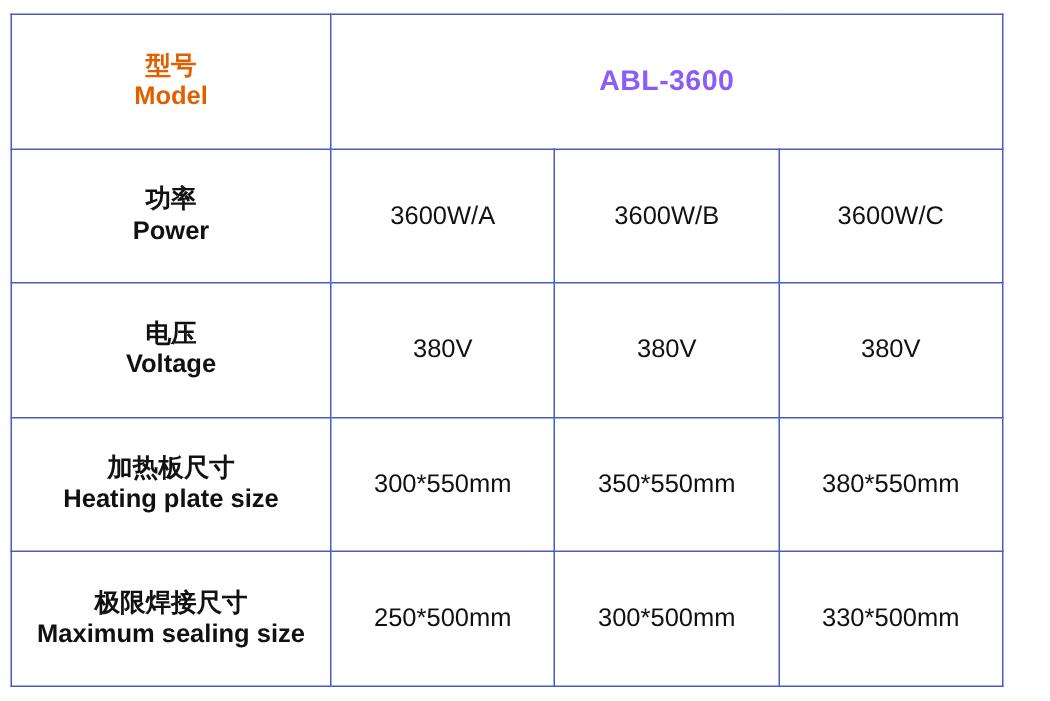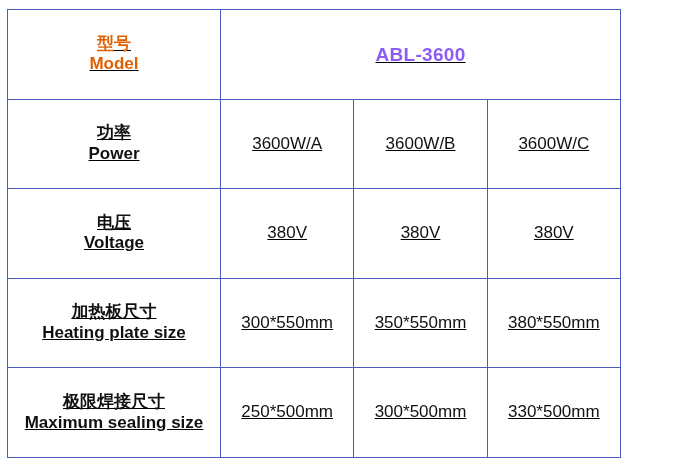--- a/index.html
+++ b/index.html
@@ -14,26 +14,25 @@
     overflow: hidden;
   }
   .spec-wrap {
     width: 700px;
     height: 467px;
     box-sizing: border-box;
     padding: 9px 7px 9px 7px;
     background: #ffffff;
   }
   table.spec {
-    width: 614px;
+    width: 662px;
     height: 449px;
     border-collapse: collapse;
     table-layout: fixed;
     border: 1px solid #4a5bbf;
-    text-decoration: underline;
   }
   table.spec td {
     border: 1px solid #4a5bbf;
     text-align: center;
     vertical-align: middle;
     padding: 2px 3px;
     line-height: 1.22;
     color: #111111;
     font-size: 17px;
   }

